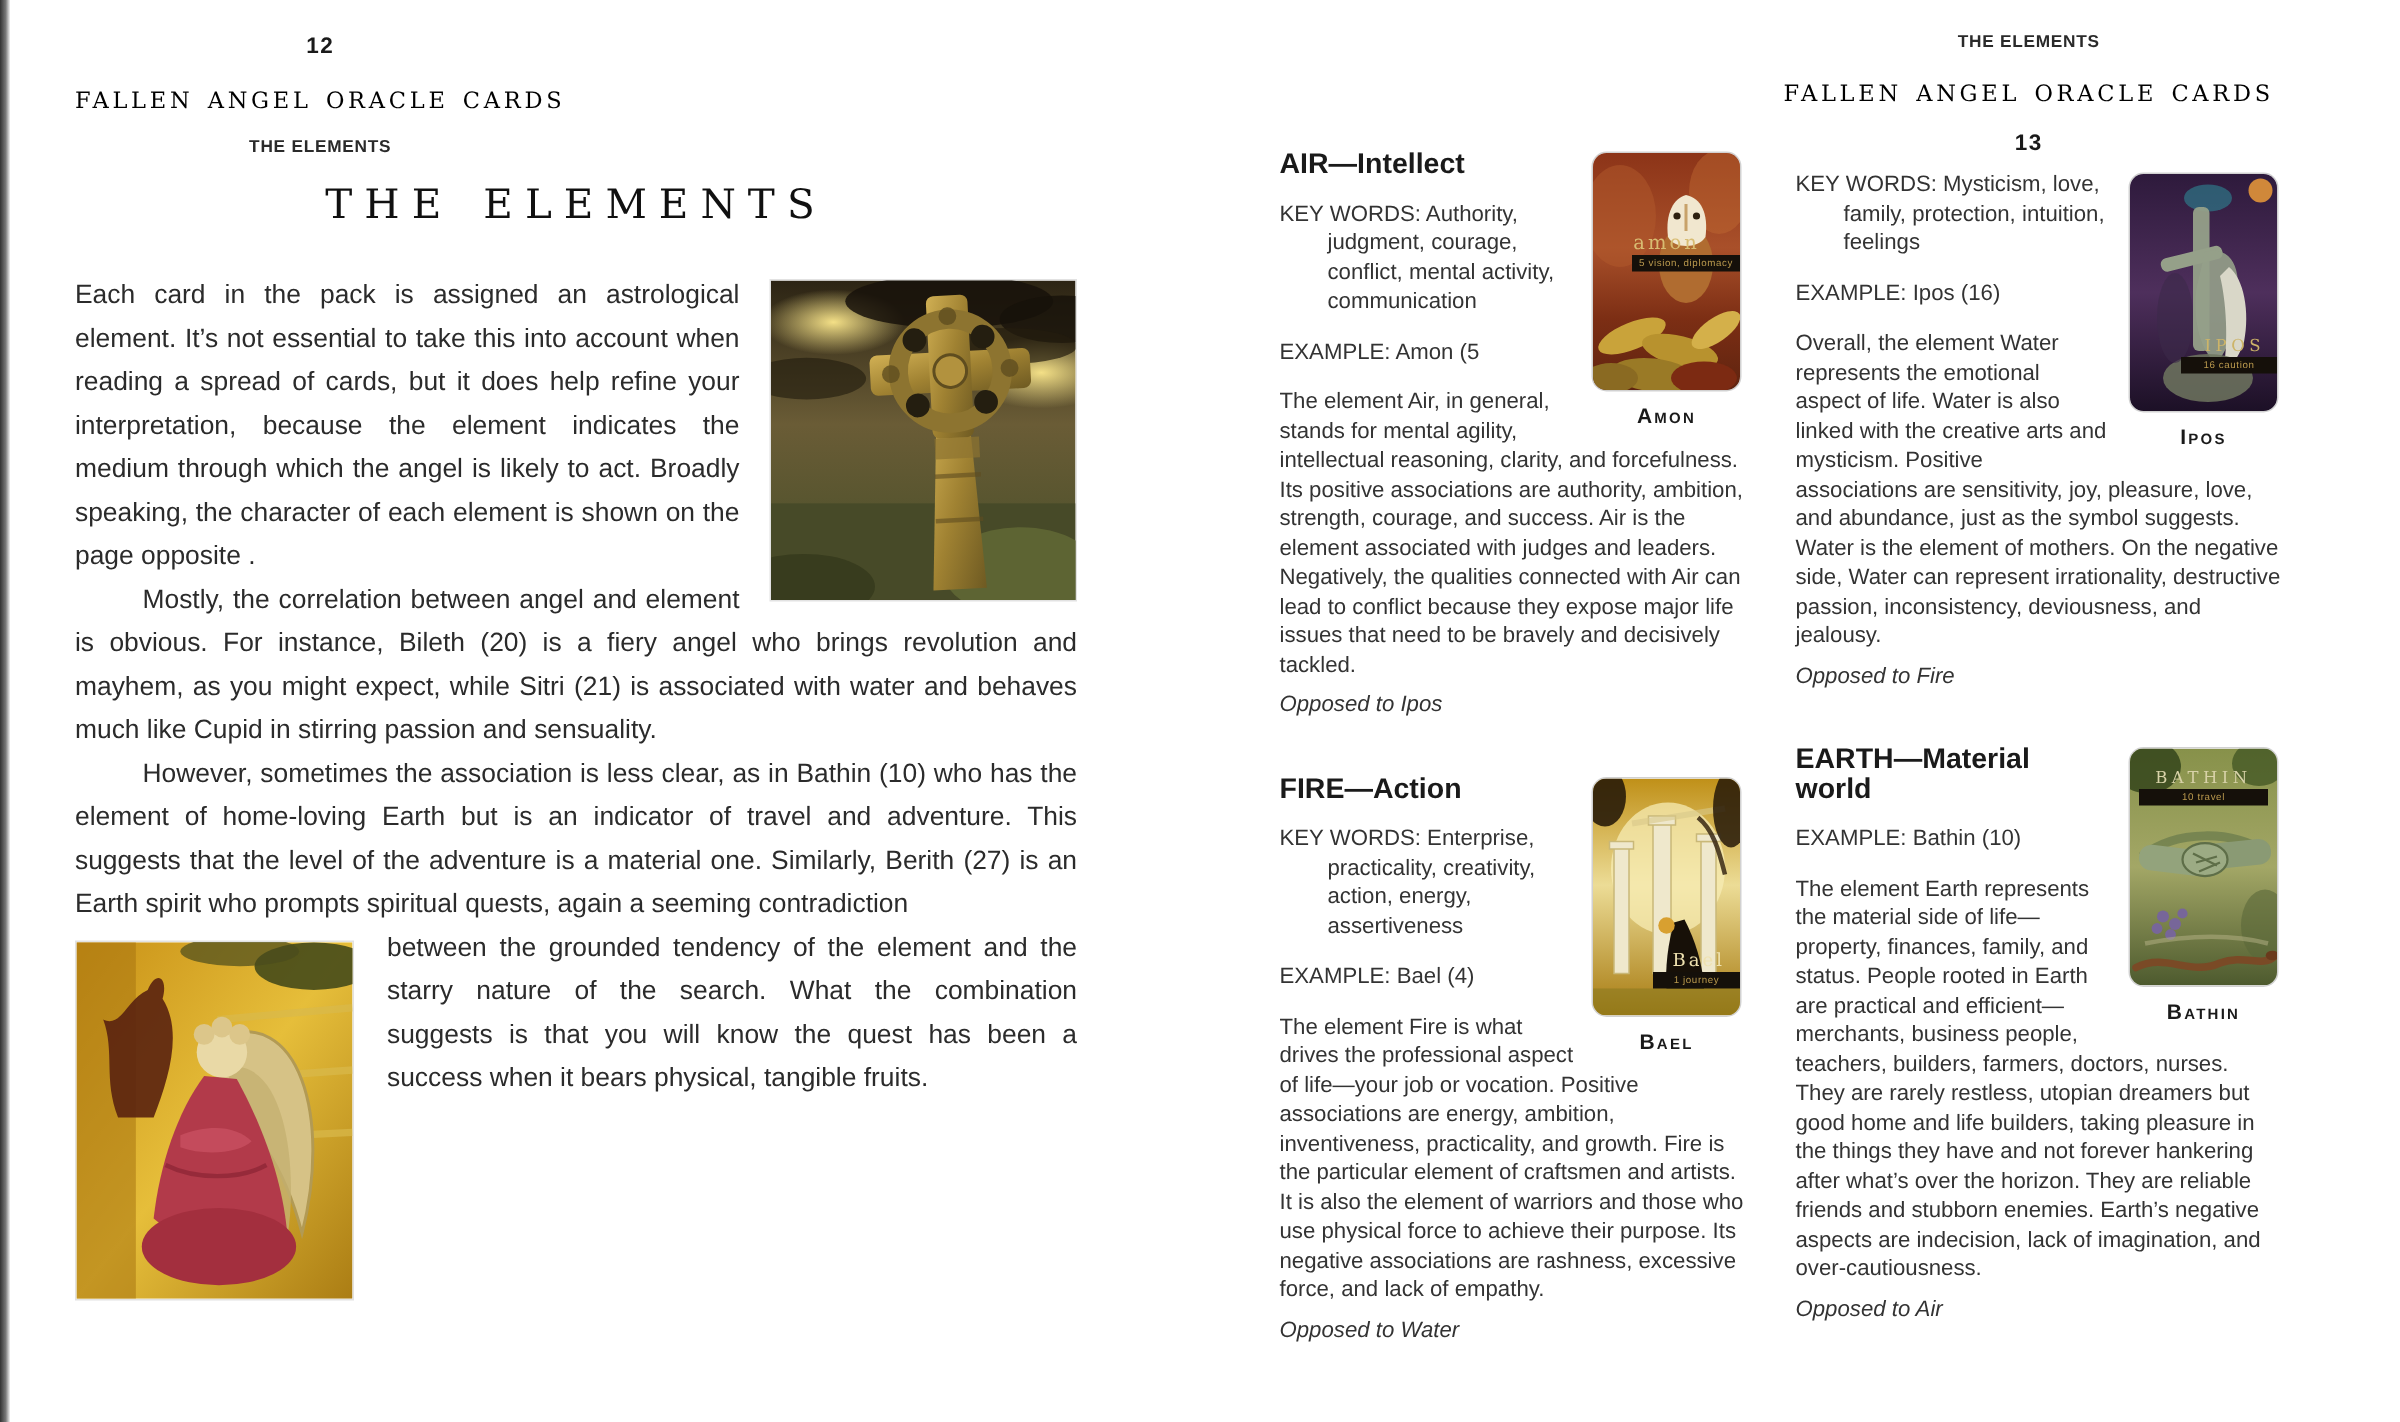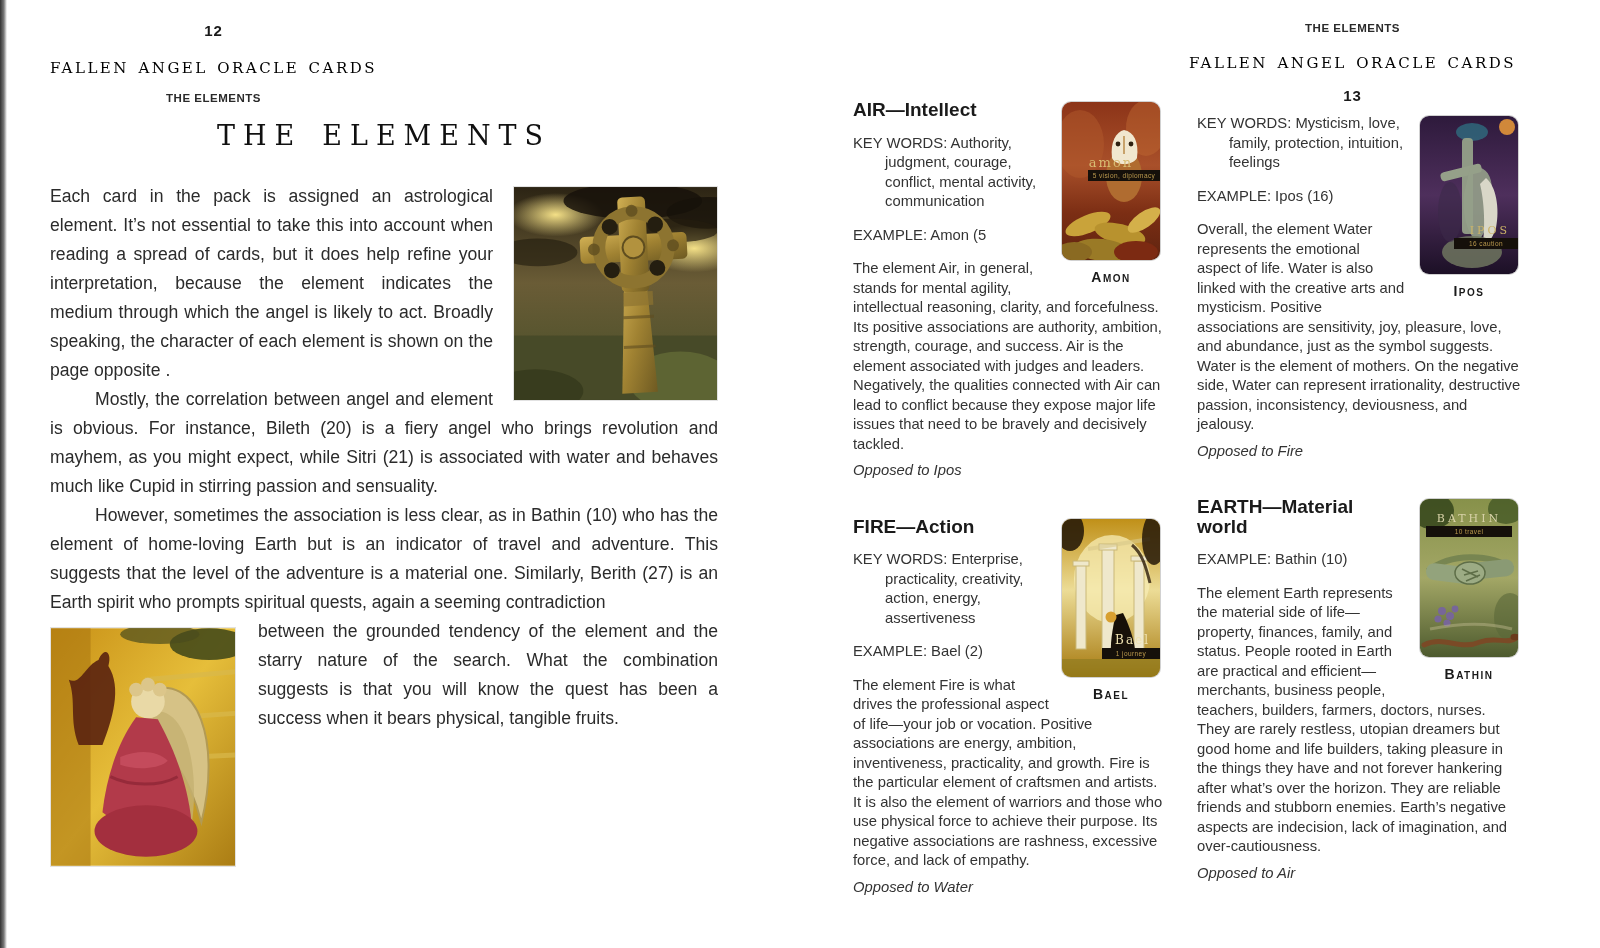--- a/index.html
+++ b/index.html
@@ -259,21 +259,21 @@
             <circle cx="49" cy="98" r="5.5" fill="#d8a030"></circle>
             <rect y="140" width="98" height="18" fill="#8a7a20" opacity=".6"></rect>
           </svg>
           <span class="card-title bael-title">Bael</span>
           <span class="card-banner bael-banner">1 journey</span>
         </div>
         <figcaption>Bael</figcaption>
       </figure>
       <h3 class="sec-head"><span class="el-name">FIRE</span><span>—Action</span></h3>
       <p class="rp-text keywords">KEY WORDS: Enterprise, practicality, creativity, action, energy, assertiveness</p>
-      <p class="rp-text">EXAMPLE: Bael (2)</p>
+      <p class="rp-text">EXAMPLE: Bael (4)</p>
       <p class="rp-text">The element Fire is what drives the professional aspect of life—your job or vocation. Positive associations are energy, ambition, inventiveness, practicality, and growth. Fire is the particular element of craftsmen and artists. It is also the element of warriors and those who use physical force to achieve their purpose. Its negative associations are rashness, excessive force, and lack of empathy.</p>
       <p class="rp-text opposed">Opposed to Water</p>
     </div>
   </div>
 
   <div class="right-col" id="colB">
 
     <div class="section-block">
       <figure class="card-fig">
         <div class="card">

